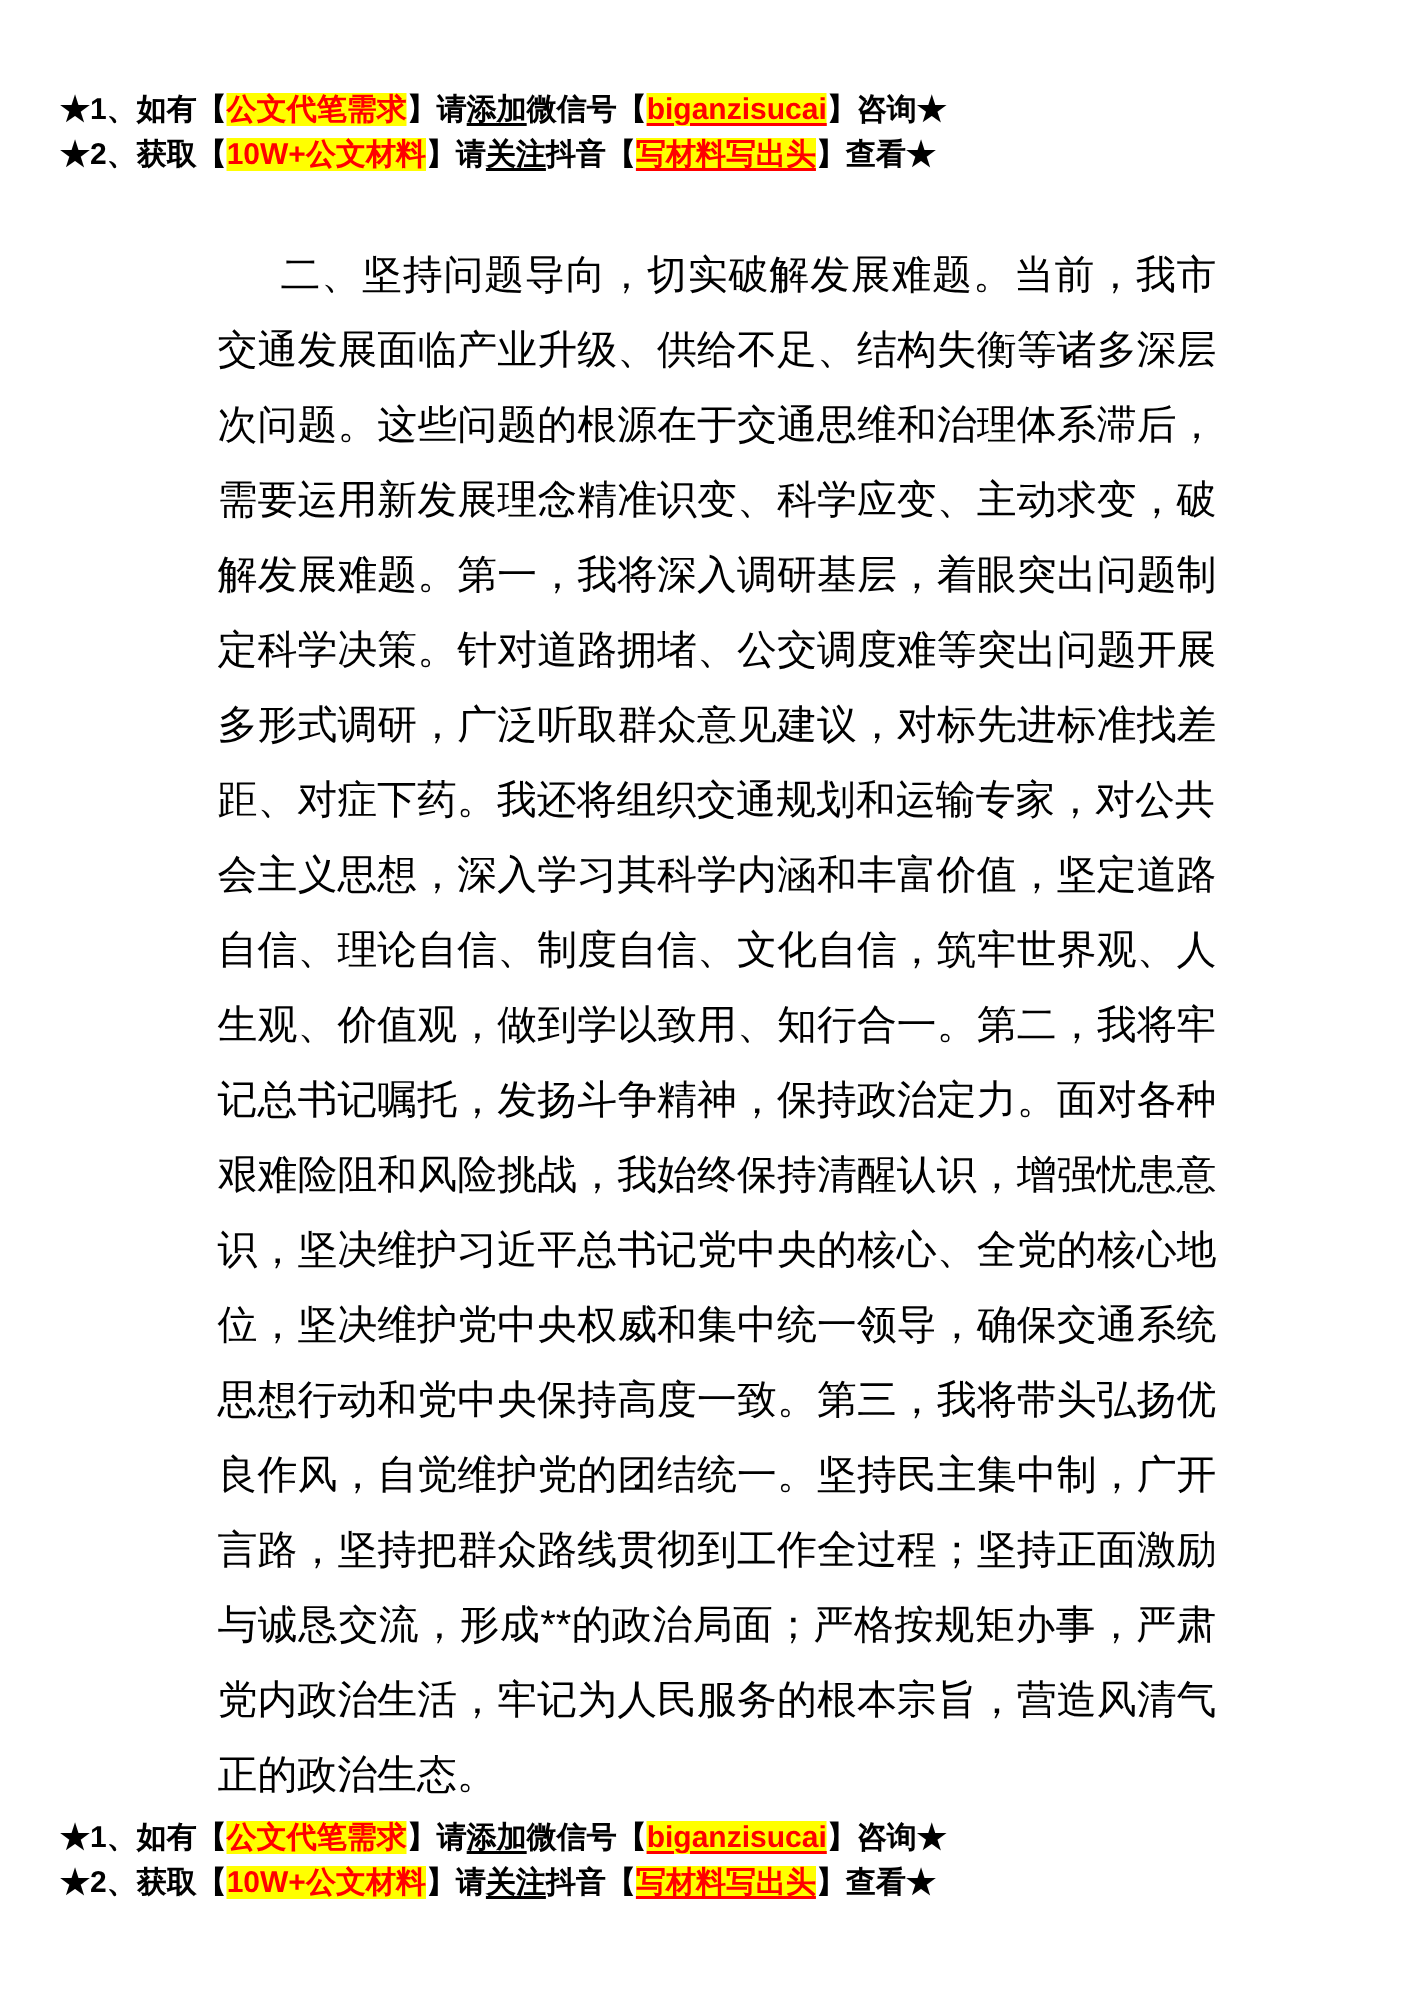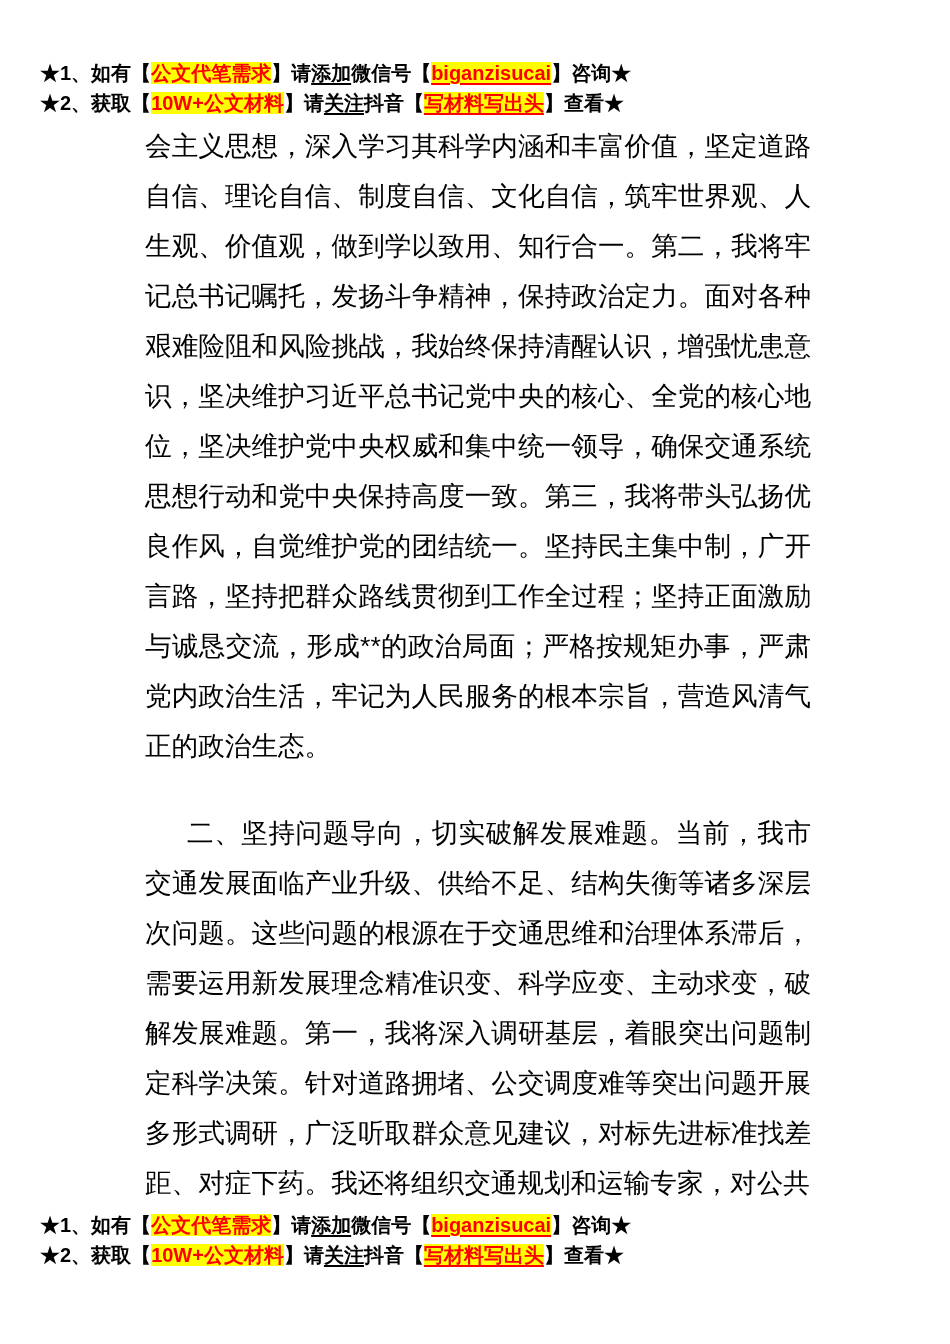--- a/index.html
+++ b/index.html
@@ -68,22 +68,22 @@
 <body>
 
 <div class="page">
 
   <div class="promo promo-header">
     <div class="promo-line"><span class="seg">★1、如有【</span><span class="seg hl">公文代笔需求</span><span class="seg">】请</span><span class="seg ul">添加</span><span class="seg">微信号【</span><span class="seg hl ul">biganzisucai</span><span class="seg">】咨询★</span></div>
     <div class="promo-line"><span class="seg">★2、获取【</span><span class="seg hl">10W+公文材料</span><span class="seg">】请</span><span class="seg ul">关注</span><span class="seg">抖音【</span><span class="seg hl ul">写材料写出头</span><span class="seg">】查看★</span></div>
   </div>
 
   <div class="body-text">
+    <p class="para para-indent">二、坚持问题导向，切实破解发展难题。当前，我市交通发展面临产业升级、供给不足、结构失衡等诸多深层次问题。这些问题的根源在于交通思维和治理体系滞后，需要运用新发展理念精准识变、科学应变、主动求变，破解发展难题。第一，我将深入调研基层，着眼突出问题制定科学决策。针对道路拥堵、公交调度难等突出问题开展多形式调研，广泛听取群众意见建议，对标先进标准找差距、对症下药。我还将组织交通规划和运输专家，对公共</p>
     <p class="para">会主义思想，深入学习其科学内涵和丰富价值，坚定道路自信、理论自信、制度自信、文化自信，筑牢世界观、人生观、价值观，做到学以致用、知行合一。第二，我将牢记总书记嘱托，发扬斗争精神，保持政治定力。面对各种艰难险阻和风险挑战，我始终保持清醒认识，增强忧患意识，坚决维护习近平总书记党中央的核心、全党的核心地位，坚决维护党中央权威和集中统一领导，确保交通系统思想行动和党中央保持高度一致。第三，我将带头弘扬优良作风，自觉维护党的团结统一。坚持民主集中制，广开言路，坚持把群众路线贯彻到工作全过程；坚持正面激励与诚恳交流，形成**的政治局面；严格按规矩办事，严肃党内政治生活，牢记为人民服务的根本宗旨，营造风清气正的政治生态。</p>
-    <p class="para para-indent">二、坚持问题导向，切实破解发展难题。当前，我市交通发展面临产业升级、供给不足、结构失衡等诸多深层次问题。这些问题的根源在于交通思维和治理体系滞后，需要运用新发展理念精准识变、科学应变、主动求变，破解发展难题。第一，我将深入调研基层，着眼突出问题制定科学决策。针对道路拥堵、公交调度难等突出问题开展多形式调研，广泛听取群众意见建议，对标先进标准找差距、对症下药。我还将组织交通规划和运输专家，对公共</p>
   </div>
 
   <div class="promo promo-footer">
     <div class="promo-line"><span class="seg">★1、如有【</span><span class="seg hl">公文代笔需求</span><span class="seg">】请</span><span class="seg ul">添加</span><span class="seg">微信号【</span><span class="seg hl ul">biganzisucai</span><span class="seg">】咨询★</span></div>
     <div class="promo-line"><span class="seg">★2、获取【</span><span class="seg hl">10W+公文材料</span><span class="seg">】请</span><span class="seg ul">关注</span><span class="seg">抖音【</span><span class="seg hl ul">写材料写出头</span><span class="seg">】查看★</span></div>
   </div>
 
 </div>
 
 </body></html>

